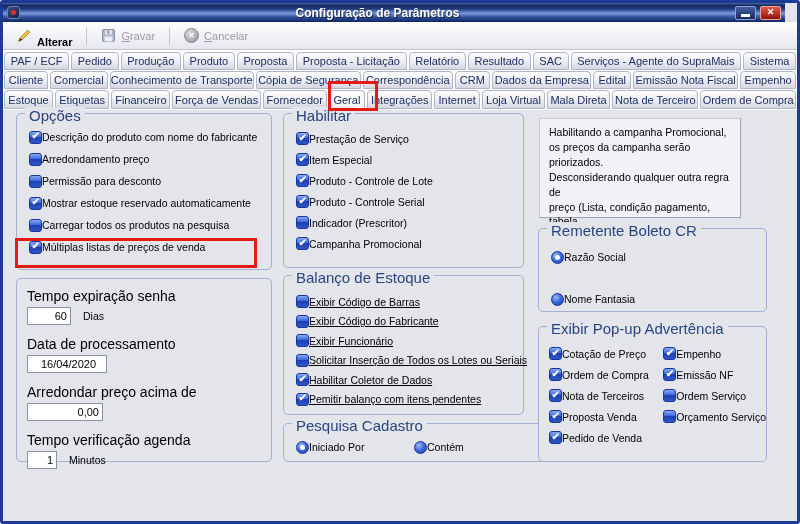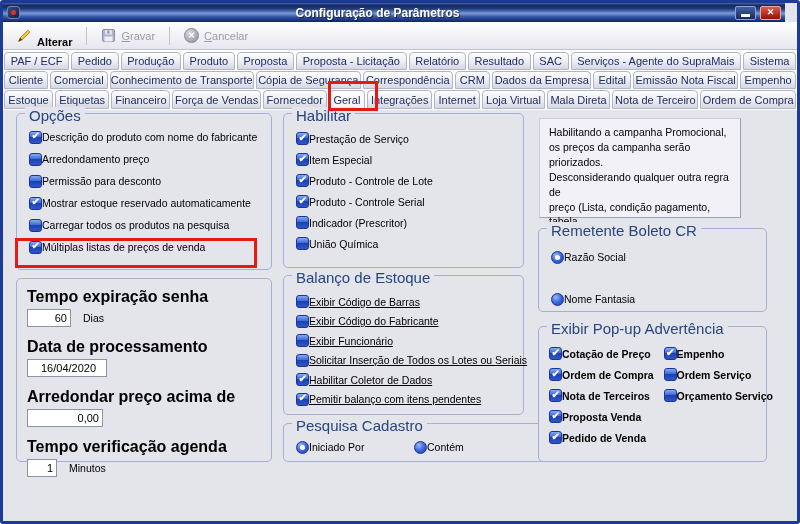--- a/index.html
+++ b/index.html
@@ -76,40 +76,40 @@
   .cb.checked::after { content: "✔"; position: absolute; left: 1.5px; top: -1.5px;
     color: #fff; font-size: 10px; font-weight: bold; }
 
   .rd { width: 13px; height: 13px; border-radius: 50%; border: 1px solid #16309a; position: relative; flex: none;
     background: radial-gradient(circle at 35% 30%,#9db8f0 0%,#3a68dc 50%,#1c3fae 100%); }
   .rd.selected::after { content: ""; position: absolute; left: 3px; top: 3px;
     width: 5px; height: 5px; border-radius: 50%; background: #fff; }
 
   
   .fields { padding: 9px 10px 0 10px; }
-  .flabel { font-size: 16px; color: #000; margin-bottom: 3px; white-space: nowrap; font-weight: bold; }
+  .flabel { font-size: 14px; color: #000; margin-bottom: 3px; white-space: nowrap; }
   .frow { display: flex; align-items: center; gap: 12px; margin-bottom: 11px; }
   .fin { height: 18px; border: 1px solid #8a92a8; background: #fff;
     font-size: 11px; font-family: inherit; padding: 0 3px; }
   .fin.num { text-align: right; }
   .fsuffix { font-size: 10.5px; color: #000; }
 
   
   .info-panel { position: absolute; background: #f1f1f7; padding: 6px 9px;
     border: 1px solid #c6ccdc; border-right-color: #9aa2b8; border-bottom-color: #9aa2b8; }
   .info-text { font-size: 10.5px; line-height: 1.42; color: #000; white-space: pre-line; }
 
   
   .rows-r { padding-top: 7px; } .rows-r .cbrow { height: 42px; }
   .rows-p { padding-top: 13px; display: flex; }
   .rows-p .cbrow { height: 20px; }
   .rows-p .opt1 { width: 118px; }
 
   
-  .pop-cols { display: flex; padding-top: 16px; font-weight: bold; }
+  .pop-cols { display: flex; padding-top: 16px; }
   .pop-col { display: flex; flex-direction: column; }
   .pop-col.c1 { width: 118px; }
   .pop-cols .cbrow { height: 21px; padding-left: 10px; }
 
   
   .annotation { position: absolute; border: 3px solid #e31b12; }
 
   u { text-decoration: underline; }
 </style>
 </head>
@@ -275,22 +275,22 @@
       </div>
       <div class="cbrow">
         <span class="cb checked"></span>
         <span class="lbl">Produto - Controle Serial</span>
       </div>
       <div class="cbrow">
         <span class="cb"></span>
         <span class="lbl">Indicador (Prescritor)</span>
       </div>
       <div class="cbrow">
-        <span class="cb"></span>
-        <span class="lbl">União Química</span>
+        <span class="cb checked"></span>
+        <span class="lbl">Campanha Promocional</span>
       </div>
     </div>
   </div>
 
   <div class="gbox" style="left:280px;top:272px;width:241px;height:140px">
     <span class="gcap">Balanço de Estoque</span>
     <div class="rows-b">
       <div class="cbrow">
         <span class="cb"></span>
         <span class="lbl">Exibir Código de Barras</span>
@@ -378,20 +378,24 @@
           <span class="cb checked"></span>
           <span class="lbl">Pedido de Venda</span>
         </div>
       </div>
       <div class="pop-col">
         <div class="cbrow">
           <span class="cb checked"></span>
           <span class="lbl">Empenho</span>
         </div>
         <div class="cbrow">
+          <span class="cb checked"></span>
+          <span class="lbl">Emissão NF</span>
+        </div>
+        <div class="cbrow">
           <span class="cb"></span>
           <span class="lbl">Ordem Serviço</span>
         </div>
         <div class="cbrow">
           <span class="cb"></span>
           <span class="lbl">Orçamento Serviço</span>
         </div>
       </div>
     </div>
   </div>

